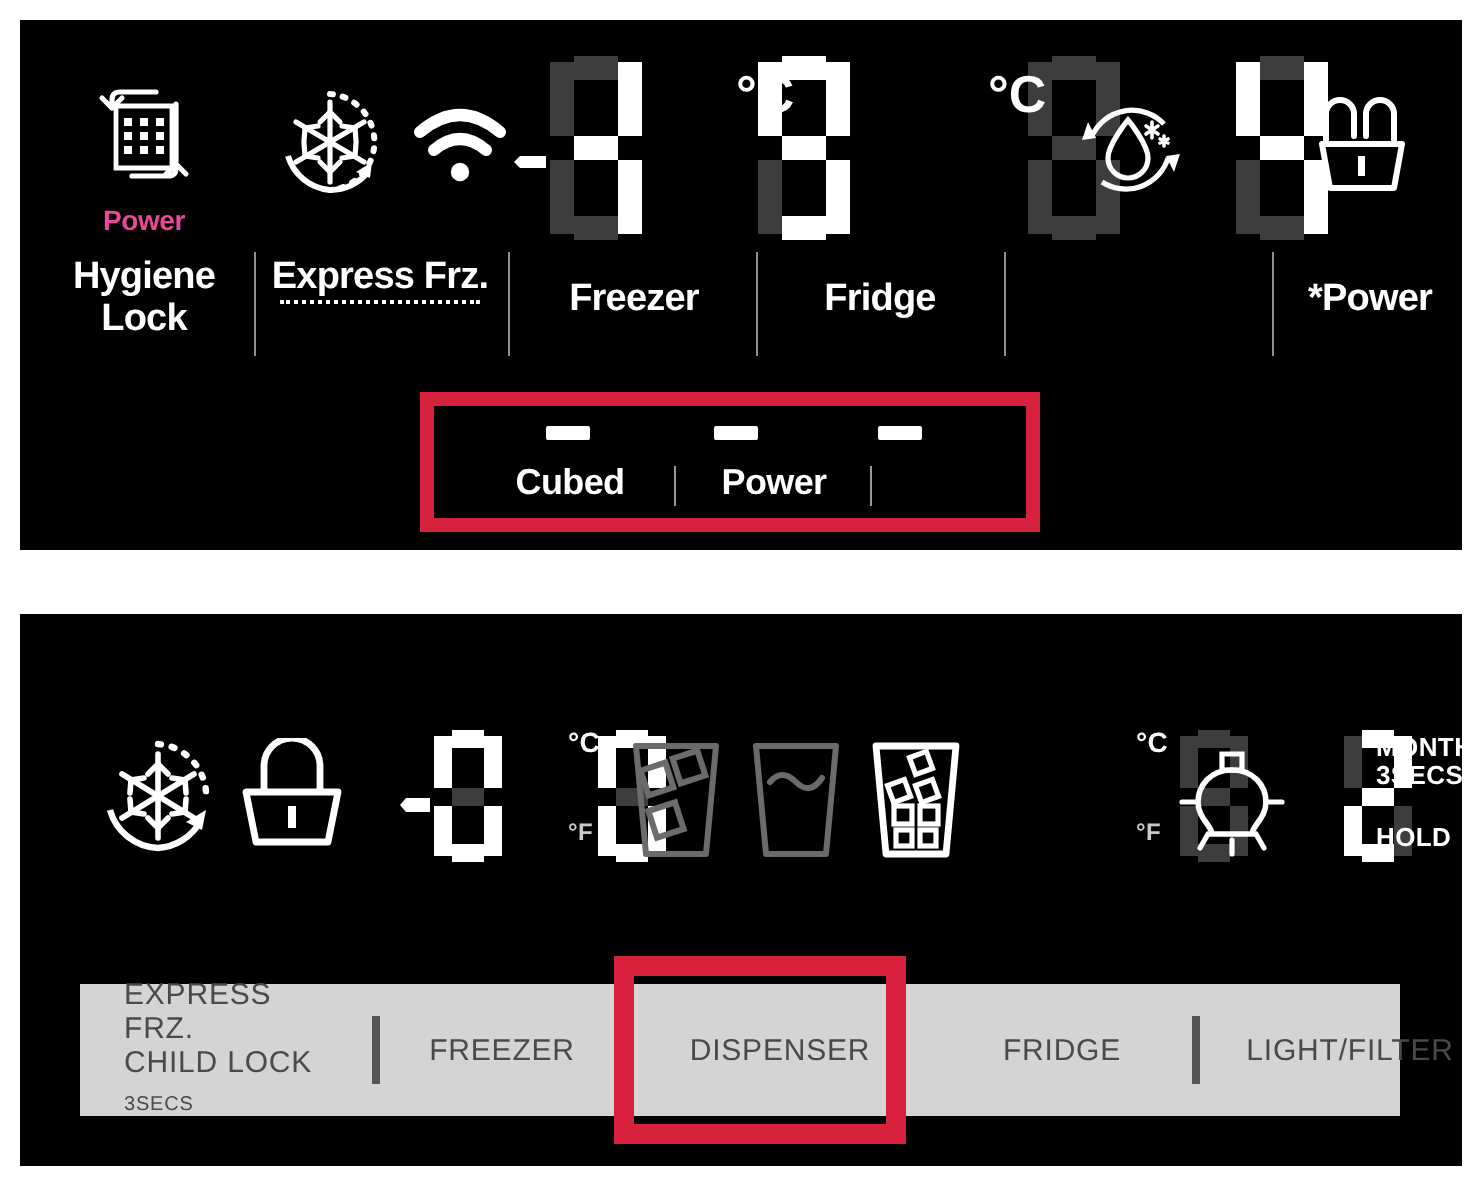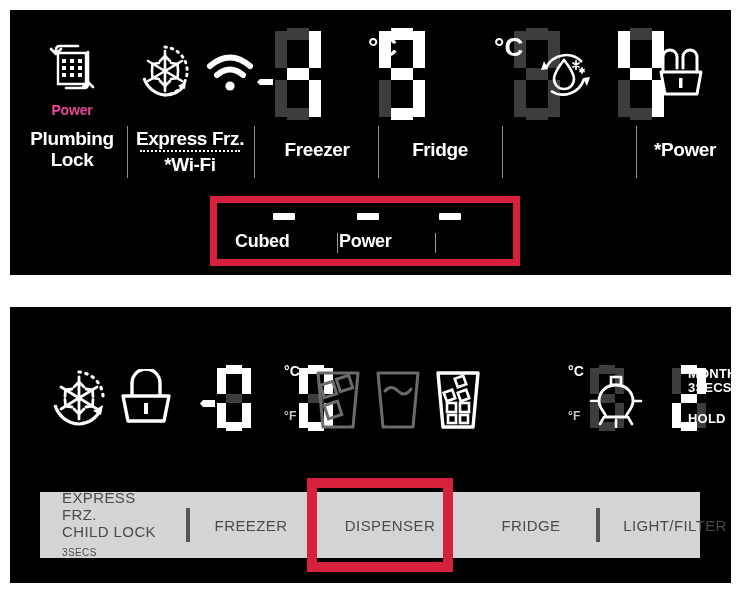--- a/index.html
+++ b/index.html
@@ -67,21 +67,21 @@
     position: absolute;
     width: 22px; height: 7px;
     background: #ffffff;
     border-radius: 1px;
   }
   .dlabel {
     position: absolute;
     color: #ffffff;
     font-size: 18px;
     font-weight: 700;
-    text-align: left;
+    text-align: center;
     letter-spacing: -0.3px;
   }
   .dsep {
     position: absolute;
     width: 1px; height: 20px;
     background: #9a9a9a;
   }
 
   
   .seg-digit { position: relative; display: inline-block; }
@@ -227,29 +227,28 @@
       <path d="M7 26 L7 11 A7 7 0 0 1 21 11 L21 22" stroke="#fff" stroke-width="3" fill="none" stroke-linecap="round"></path>
       <path d="M27 22 L27 11 A7 7 0 0 1 41 11 L41 26" stroke="#fff" stroke-width="3" fill="none" stroke-linecap="round"></path>
       <path d="M5 26 L45 26 L41 48 L9 48 Z" stroke="#fff" stroke-width="3" fill="none" stroke-linejoin="round"></path>
       <rect x="23" y="32" width="3.5" height="10" fill="#fff"></rect>
     </svg>
   </div>
 
   
   <div class="label-row">
     <div class="tlabel" style="left:14px;top:6px;width:96px;">
-      <span>Plumbing</span><br>
+      <span>Hygiene</span><br>
       <span>Lock</span>
     </div>
     <div class="vdiv" style="left:117px;top:4px;height:52px;"></div>
 
     <div class="tlabel" style="left:122px;top:6px;width:116px;">
       <span>Express Frz.</span>
       <div class="dotted-rule" style="left:8px;top:22px;width:100px;"></div>
-      <div style="margin-top:5px;"><span>*Wi-Fi</span></div>
     </div>
     <div class="vdiv" style="left:244px;top:4px;height:52px;"></div>
 
     <div class="tlabel" style="left:252px;top:17px;width:110px;">Freezer</div>
     <div class="vdiv" style="left:368px;top:4px;height:52px;"></div>
 
     <div class="tlabel" style="left:376px;top:17px;width:108px;">Fridge</div>
     <div class="vdiv" style="left:492px;top:4px;height:52px;"></div>
 
     <div class="vdiv" style="left:626px;top:4px;height:52px;"></div>

